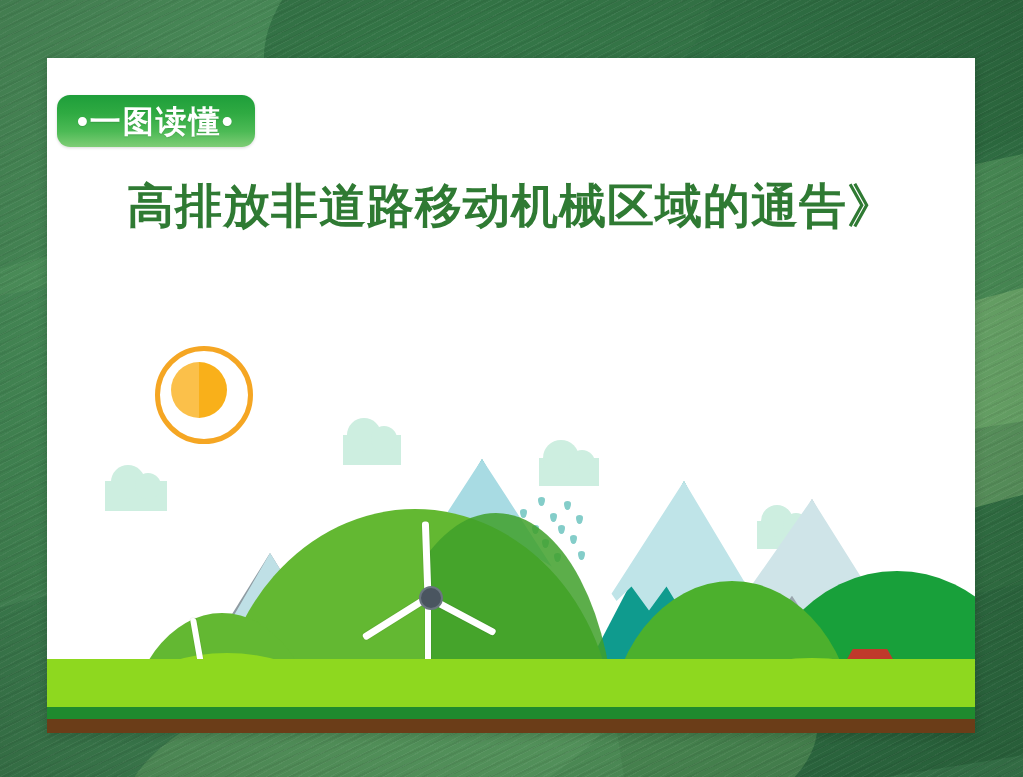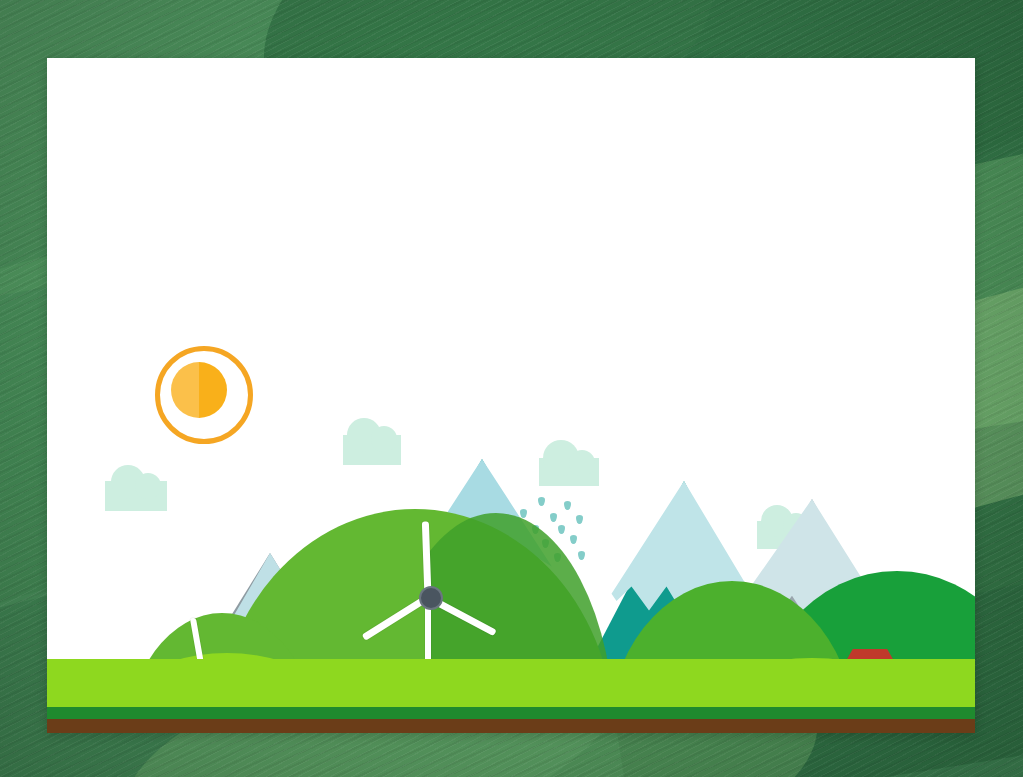--- a/index.html
+++ b/index.html
@@ -235,22 +235,26 @@
     <div class="leaf leaf-f"></div>
     <div class="leaf leaf-g"></div>
     <div class="leaf leaf-h"></div>
   </div>
   <div class="bg-layer bg-stripes"></div>
   <div class="bg-layer bg-stripes2"></div>
   <div class="bg-layer bg-vignette"></div>
 
   <div id="card">
 
+    <div id="badge">
+      <span class="badge-text">•一图读懂•</span>
+    </div>
 
     <div id="title">
+      <span class="tline">高排放非道路移动机械区域的通告》</span>
     </div>
 
     <div id="scene">
 
       <div class="abs" id="sun-ring"></div>
       <div class="abs" id="sun-core"></div>
 
       <div class="abs cloud" style="left:58px; top:168px; width:62px; height:30px; border-radius:0 0 0 0;">
         <div class="c-body" style="left:6px; top:-16px; width:34px; height:34px; border-radius:50%;"></div>
         <div class="c-body" style="left:30px; top:-8px; width:26px; height:26px; border-radius:50%;"></div>

